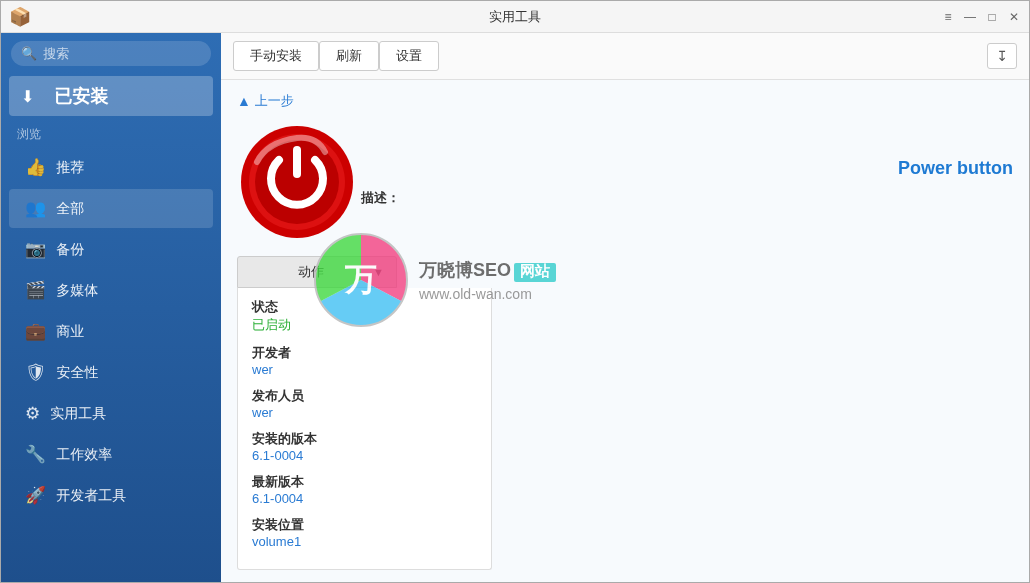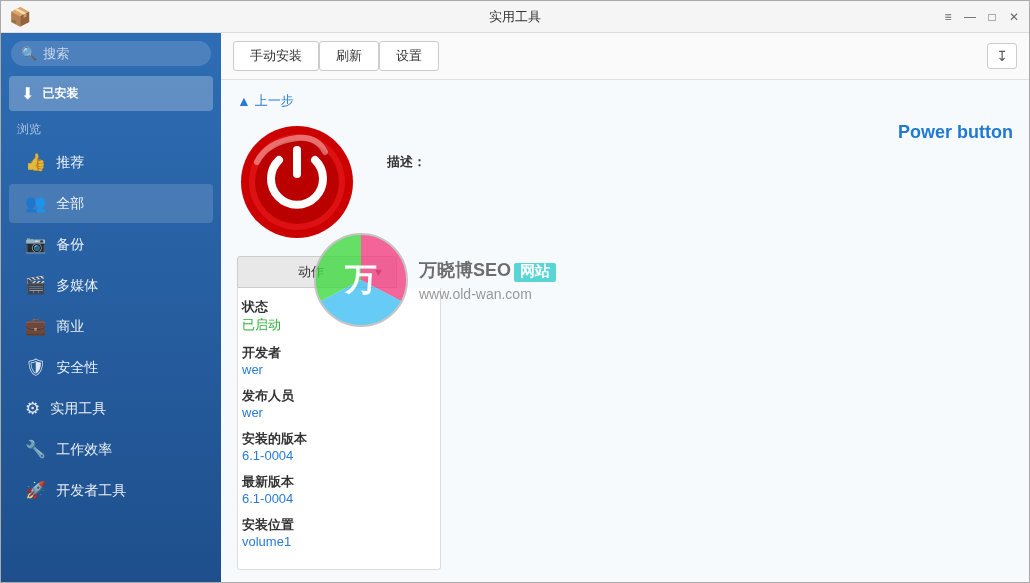--- a/index.html
+++ b/index.html
@@ -102,22 +102,23 @@
       align-items: center;
       gap: 8px;
       cursor: pointer;
     }
     .installed-item .item-icon {
       color: #fff;
       font-size: 16px;
     }
     .installed-item .item-label {
       color: #fff;
-      font-size: 12px;
+      font-size: 18px;
       font-weight: bold;
+      margin-left: 12px;
     }
 
     .browse-label {
       color: rgba(255,255,255,0.6);
       font-size: 12px;
       padding: 8px 16px 4px;
     }
 
     .sidebar-item {
       display: flex;
@@ -191,22 +192,23 @@
       color: #2a7bd3;
       font-size: 14px;
     }
     .back-label {
       color: #2a7bd3;
       font-size: 13px;
     }
 
     .pkg-header {
       display: flex;
-      gap: 30px;
+      gap: 4px;
       margin-bottom: 10px;
+      align-items: center;
     }
 
     .pkg-icon-wrap {
       flex-shrink: 0;
     }
 
     
     .power-icon {
       width: 120px;
       height: 120px;
@@ -260,22 +262,22 @@
     .actions-header-arrow {
       font-size: 11px;
       color: #666;
     }
 
     .info-panel {
       border: 1px solid #ddd;
       border-top: none;
       border-radius: 0 0 3px 3px;
       background: #fff;
-      padding: 10px 4px;
-      width: 204px;
+      padding: 10px 14px;
+      width: 255px;
     }
 
     .info-row {
       margin-bottom: 10px;
     }
     .info-row-label {
       font-size: 13px;
       color: #333;
       font-weight: bold;
     }

